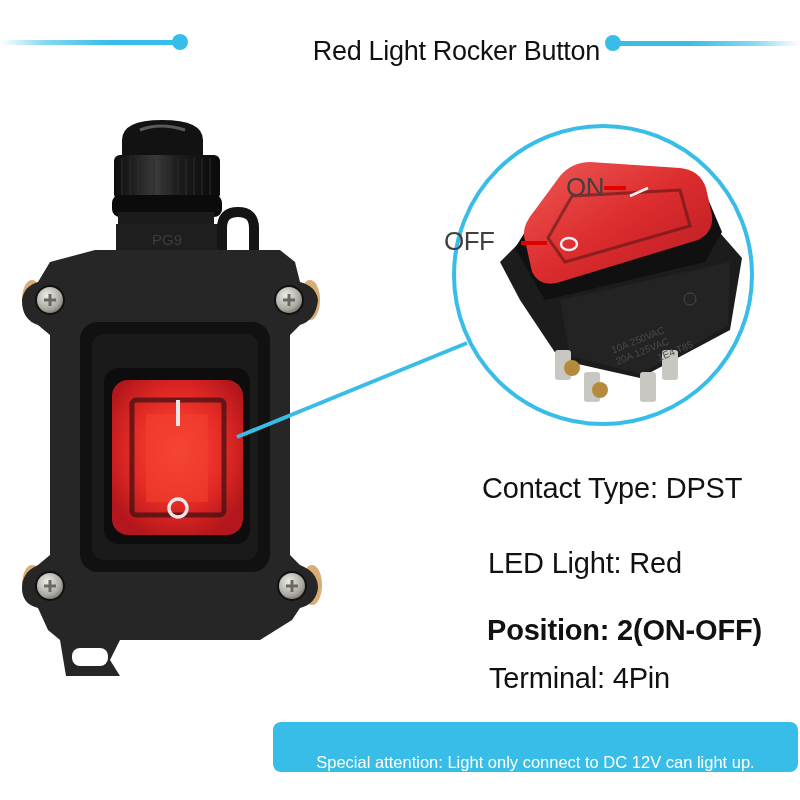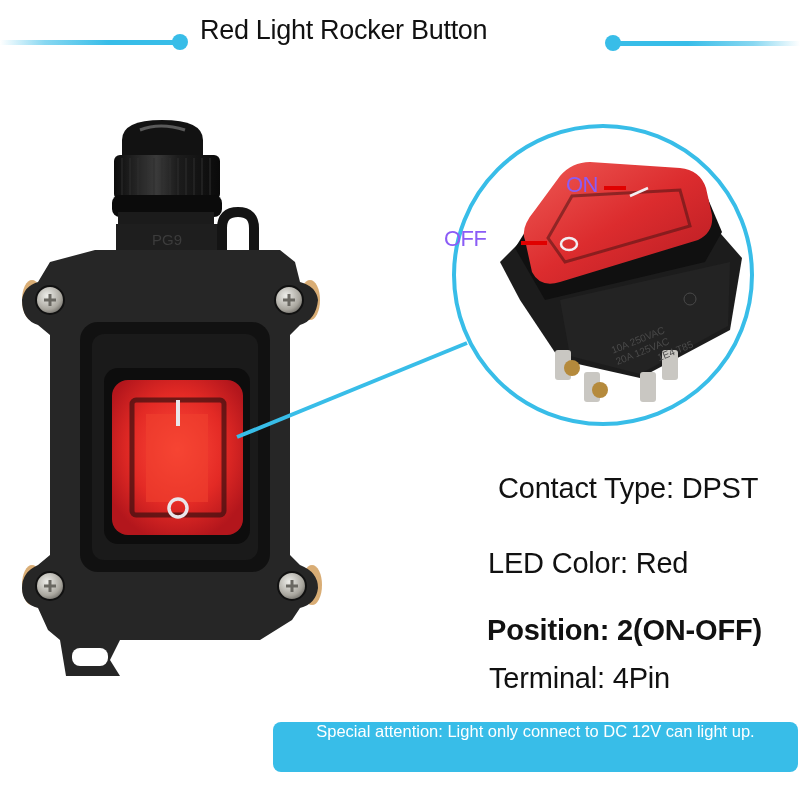--- a/index.html
+++ b/index.html
@@ -7,33 +7,33 @@
          font-family: "Liberation Sans", sans-serif; }
 
   
   .hdr-line-left { position: absolute; left: 0; top: 40px; width: 180px; height: 5px;
     background: linear-gradient(90deg, rgba(56,189,232,0) 0%, rgba(56,189,232,0.6) 25%, #38bde8 60%); }
   .hdr-line-right { position: absolute; left: 613px; top: 41px; width: 187px; height: 5px;
     background: linear-gradient(90deg, #38bde8 40%, rgba(56,189,232,0.6) 75%, rgba(56,189,232,0) 100%); }
   .hdr-dot { position: absolute; width: 16px; height: 16px; border-radius: 50%; background: #38bde8; }
   .hdr-dot.l { left: 172px; top: 34px; }
   .hdr-dot.r { left: 605px; top: 35px; }
-  .hdr-title { position: absolute; left: 200px; width: 400px; top: 15px; text-align: left;
+  .hdr-title { position: absolute; left: 200px; width: 400px; top: 36px; text-align: right;
     font-size: 27px; color: #111; letter-spacing: -0.3px; }
 
   
   .product { position: absolute; left: 0; top: 0; width: 800px; height: 800px; }
 
   .spec { position: absolute; font-size: 29px; color: #111; white-space: nowrap; letter-spacing: -0.2px; }
 
   .banner { position: absolute; left: 273px; top: 722px; width: 525px; height: 50px;
-    background: #38bde8; border-radius: 8px; display: flex; align-items: flex-start; justify-content: center; }
+    background: #38bde8; border-radius: 8px; display: flex; align-items: flex-end; justify-content: center; }
   .banner span { color: #ffffff; font-size: 16.5px; white-space: nowrap; }
 
-  .callout-label { position: absolute; color: #8b5cf6; font-size: 22px; letter-spacing: -0.5px; }
+  .callout-label { position: absolute; color: #404040; font-size: 26px; letter-spacing: -0.5px; }
 </style>
 </head>
 <body>
 
 <div class="hdr-line-left"></div>
 <div class="hdr-dot l"></div>
 <div class="hdr-title">Red Light Rocker Button</div>
 <div class="hdr-dot r"></div>
 <div class="hdr-line-right"></div>
 
@@ -176,20 +176,20 @@
     </g>
     <circle cx="603" cy="275" r="149" fill="none" stroke="#38bde8" stroke-width="4"></circle>
   </g>
 </svg>
 
 <div class="callout-label" style="left:566px; top:172px;">ON</div>
 <div style="position:absolute; left:604px; top:186px; width:22px; height:4px; background:#e00000;"></div>
 <div class="callout-label" style="left:444px; top:226px;">OFF</div>
 <div style="position:absolute; left:521px; top:241px; width:26px; height:4px; background:#e00000;"></div>
 
-<div class="spec" style="left:498px; top:472px;">Contact Type: DPST</div>
-<div class="spec" style="left:488px; top:547px;">LED Color: Red</div>
+<div class="spec" style="left:482px; top:472px;">Contact Type: DPST</div>
+<div class="spec" style="left:488px; top:547px;">LED Light: Red</div>
 <div class="spec" style="left:487px; top:614px;font-weight:bold;">Position: 2(ON-OFF)</div>
 <div class="spec" style="left:489px; top:662px;">Terminal: 4Pin</div>
 
 <div class="banner">
   <span>Special attention: Light only connect to DC 12V can light up.</span>
 </div>
 
 </body></html>

